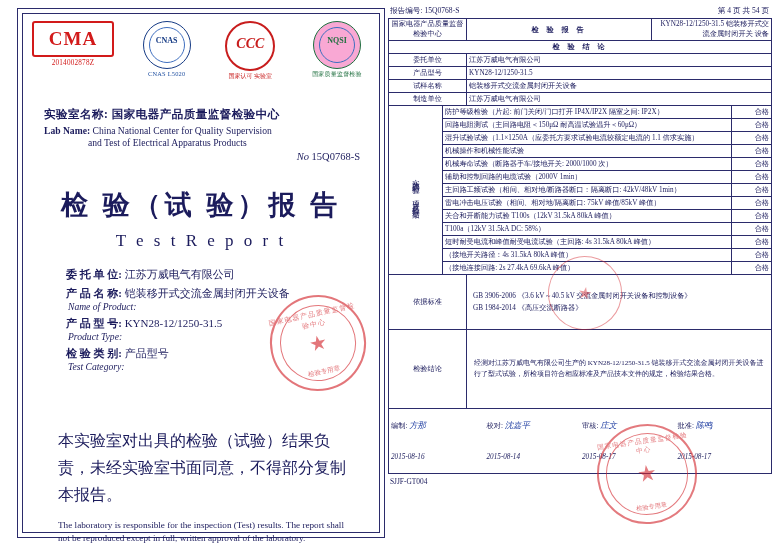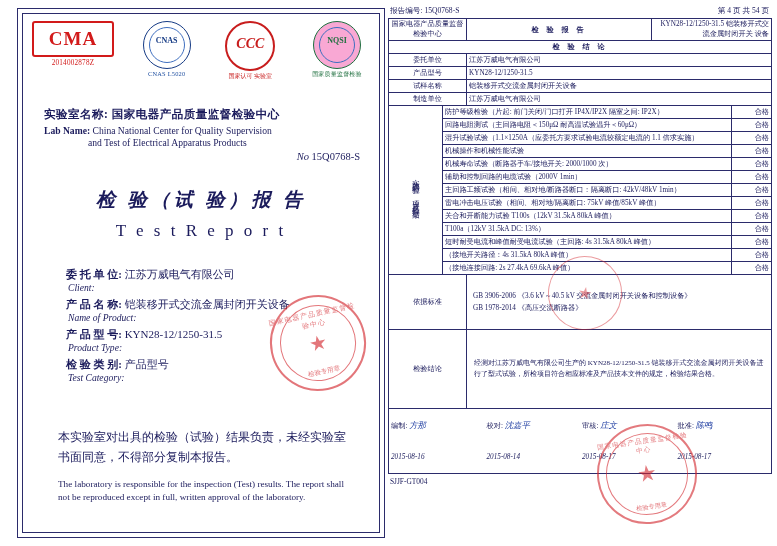--- a/index.html
+++ b/index.html
@@ -40,31 +40,31 @@
   .labname{position:absolute;left:26px;top:98px;width:320px;}
   .labname .cn{font-size:11.5px;font-weight:bold;color:#1b1b5c;letter-spacing:0.5px;}
   .labname .en1{font-size:9.6px;color:#1b1b5c;margin-top:3px;}
   .labname .en1 b{font-weight:bold;}
   .labname .en2{font-size:9.6px;color:#1b1b5c;margin-left:44px;margin-top:1px;}
 
   .nofield{position:absolute;right:24px;top:142px;font-size:10.5px;color:#1b1b5c;}
   .nofield .lbl{font-style:italic;text-align:center;}
 
   .bigtitle{position:absolute;left:0;right:0;top:178px;text-align:center;}
-  .bigtitle .t1{font-size:19px;font-weight:bold;color:#1b1b5c;letter-spacing:4px;font-style:italic;}
+  .bigtitle .t1{font-size:27px;font-weight:bold;color:#1b1b5c;letter-spacing:4px;}
   .bigtitle .t2{font-size:17px;color:#1b1b5c;letter-spacing:3px;margin-top:8px;}
 
   .fields{position:absolute;left:48px;top:258px;width:300px;}
   .frow{margin-bottom:4px;}
   .frow .cn{font-size:11px;color:#1b1b5c;font-weight:bold;}
   .frow .cn .val{font-weight:normal;}
   .frow .en{font-size:9.6px;color:#1b1b5c;font-style:italic;margin-left:2px;}
 
   .note{position:absolute;left:40px;right:34px;top:418px;}
-  .note .cn{font-size:12px;color:#1b1b5c;line-height:1.7;text-indent:0;}
+  .note .cn{font-size:16px;color:#1b1b5c;line-height:1.7;text-indent:0;}
   .note .en{font-size:9.2px;color:#1b1b5c;line-height:1.45;margin-top:10px;}
 
   .redstamp{position:absolute;left:252px;top:286px;width:92px;height:92px;border:2px solid #d2232a;border-radius:50%;opacity:.62;transform:rotate(-12deg);}
   .redstamp:before{content:"";position:absolute;left:8px;top:8px;right:8px;bottom:8px;border-radius:50%;border:0.8px solid #d2232a;}
   .redstamp .star{position:absolute;left:50%;top:50%;transform:translate(-50%,-50%);color:#d2232a;font-size:20px;}
   .redstamp .txt{position:absolute;left:0;right:0;top:12px;text-align:center;color:#d2232a;font-size:7px;letter-spacing:1px;}
   .redstamp .txt2{position:absolute;left:0;right:0;bottom:12px;text-align:center;color:#d2232a;font-size:6.5px;}
 
   
   .right{position:absolute;left:388px;top:6px;width:383px;height:534px;}
@@ -144,21 +144,20 @@
 
     <div class="bigtitle">
       <div class="t1">检 验（试 验）报 告</div>
       <div class="t2">T e s t     R e p o r t</div>
     </div>
 
     <div class="fields">
       <div class="frow">
         <div class="cn"><span>委 托 单 位:</span>
           <span class="val">江苏万威电气有限公司</span></div>
-        <div class="en">Client:</div>
       </div>
       <div class="frow">
         <div class="cn"><span>产 品 名 称:</span>
           <span class="val">铠装移开式交流金属封闭开关设备</span></div>
         <div class="en">Name of Product:</div>
       </div>
       <div class="frow">
         <div class="cn"><span>产 品 型 号:</span>
           <span class="val">KYN28-12/1250-31.5</span></div>
         <div class="en">Product Type:</div>
@@ -260,41 +259,41 @@
           </tr>
       <tr>
             <td colspan="3" class="itm">雷电冲击电压试验（相间、相对地/隔离断口: 75kV 峰值/85kV 峰值）</td>
             <td class="res">合格</td>
           </tr>
       <tr>
             <td colspan="3" class="itm">关合和开断能力试验 T100s（12kV  31.5kA  80kA 峰值）</td>
             <td class="res">合格</td>
           </tr>
       <tr>
-            <td colspan="3" class="itm">T100a（12kV  31.5kA  DC: 13%）</td>
+            <td colspan="3" class="itm">T100a（12kV  31.5kA  DC: 58%）</td>
             <td class="res">合格</td>
           </tr>
       <tr>
             <td colspan="3" class="itm">短时耐受电流和峰值耐受电流试验（主回路: 4s  31.5kA  80kA 峰值）</td>
             <td class="res">合格</td>
           </tr>
       <tr>
             <td colspan="3" class="itm">（接地开关路径：4s  31.5kA  80kA 峰值）</td>
             <td class="res">合格</td>
           </tr>
       <tr>
             <td colspan="3" class="itm">（接地连接回路: 2s  27.4kA  69.6kA 峰值）</td>
             <td class="res">合格</td>
           </tr>
 
       <tr>
         <td colspan="2" class="lab">依据标准</td>
         <td colspan="3" style="height:52px">
           <div class="basis">GB 3906-2006 《3.6 kV～40.5 kV 交流金属封闭开关设备和控制设备》</div>
-          <div class="basis">GB 1978-2014 《高压交流断路器》</div>
+          <div class="basis">GB 1984-2014 《高压交流断路器》</div>
         </td>
       </tr>
 
       <tr>
         <td colspan="2" class="lab">检验结论</td>
         <td colspan="3" style="height:76px;position:relative">
           <div class="concl">经测对江苏万威电气有限公司生产的 KYN28-12/1250-31.5 铠装移开式交流金属封闭开关设备进行了型式试验，所检项目符合相应标准及产品技本文件的规定，检验结果合格。</div>
         </td>
       </tr>
 

